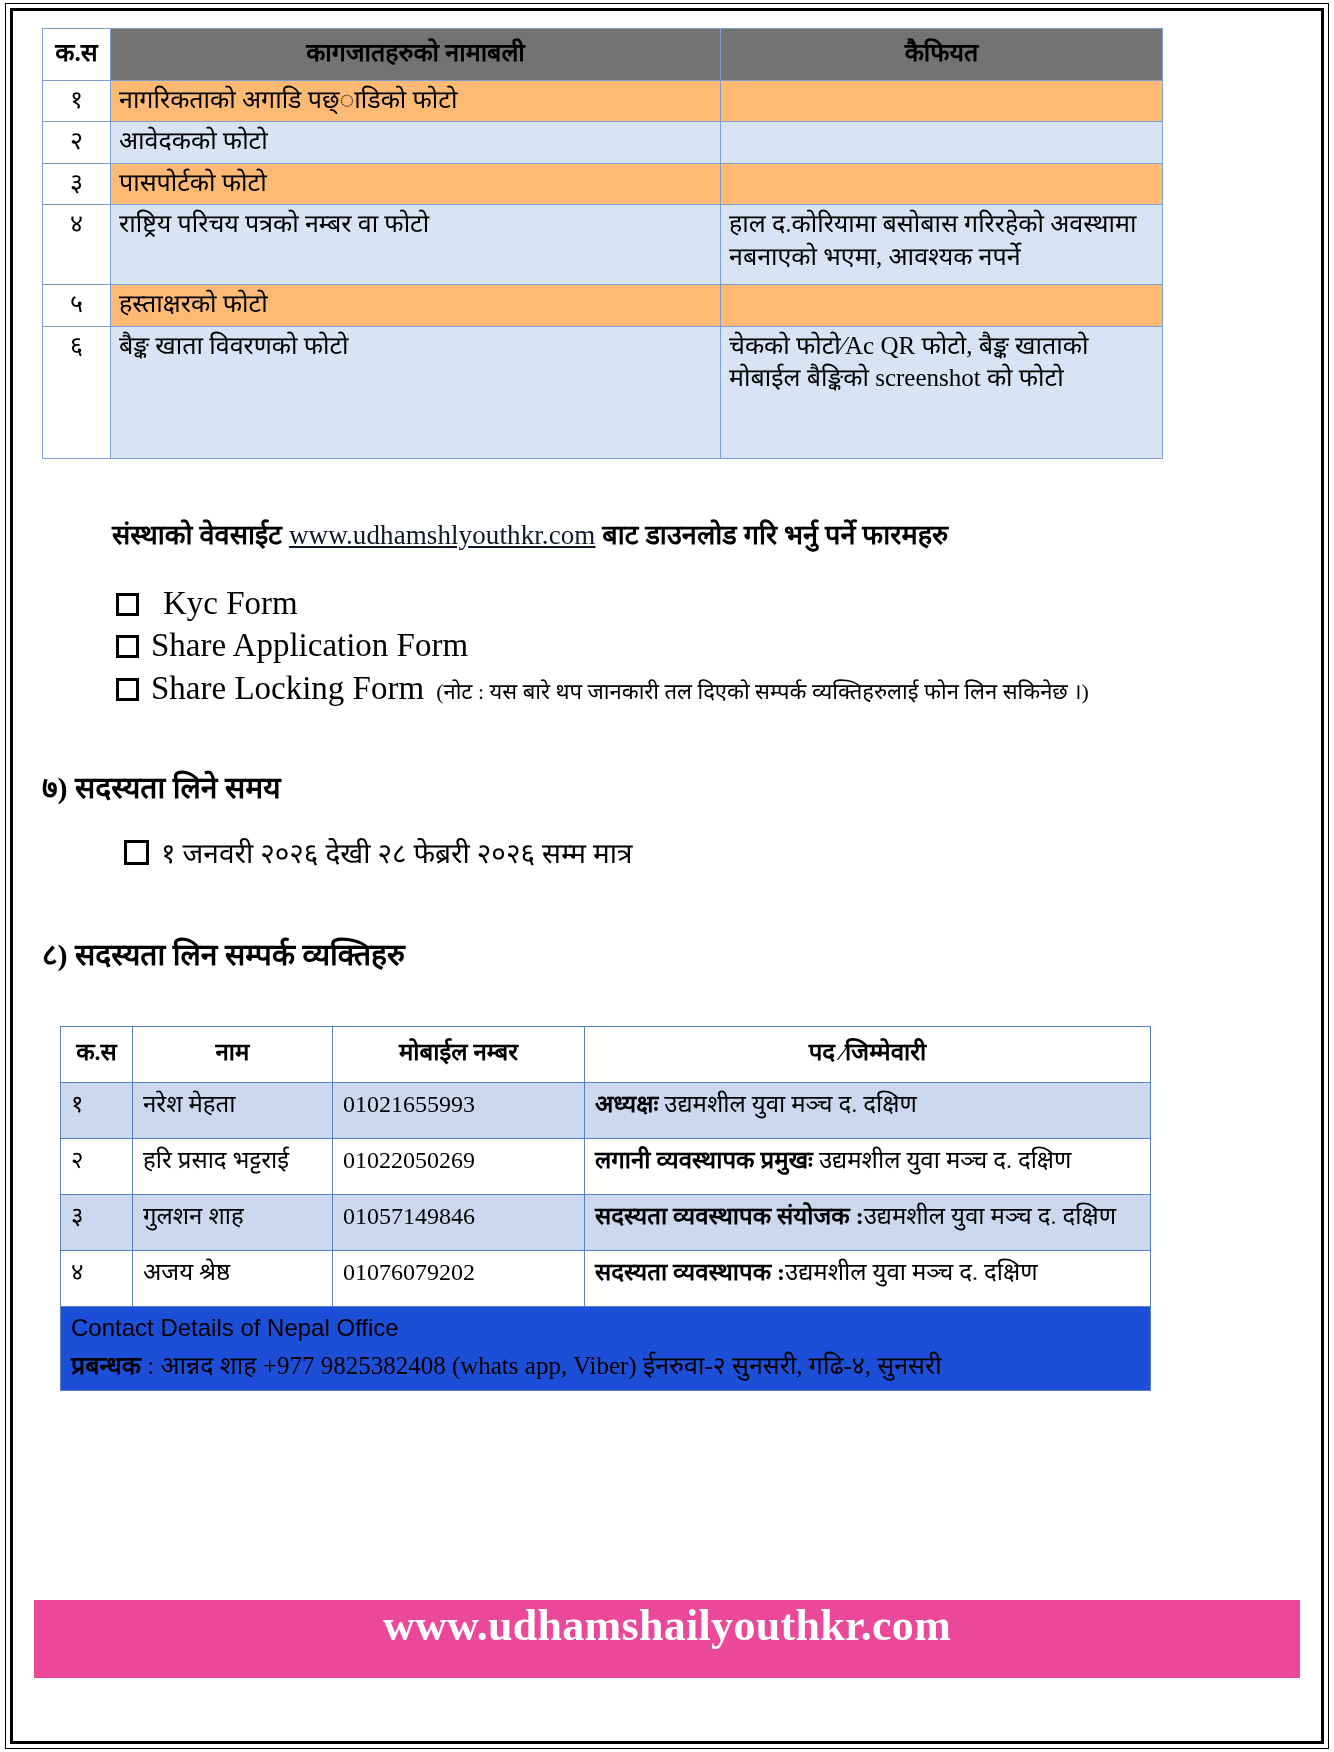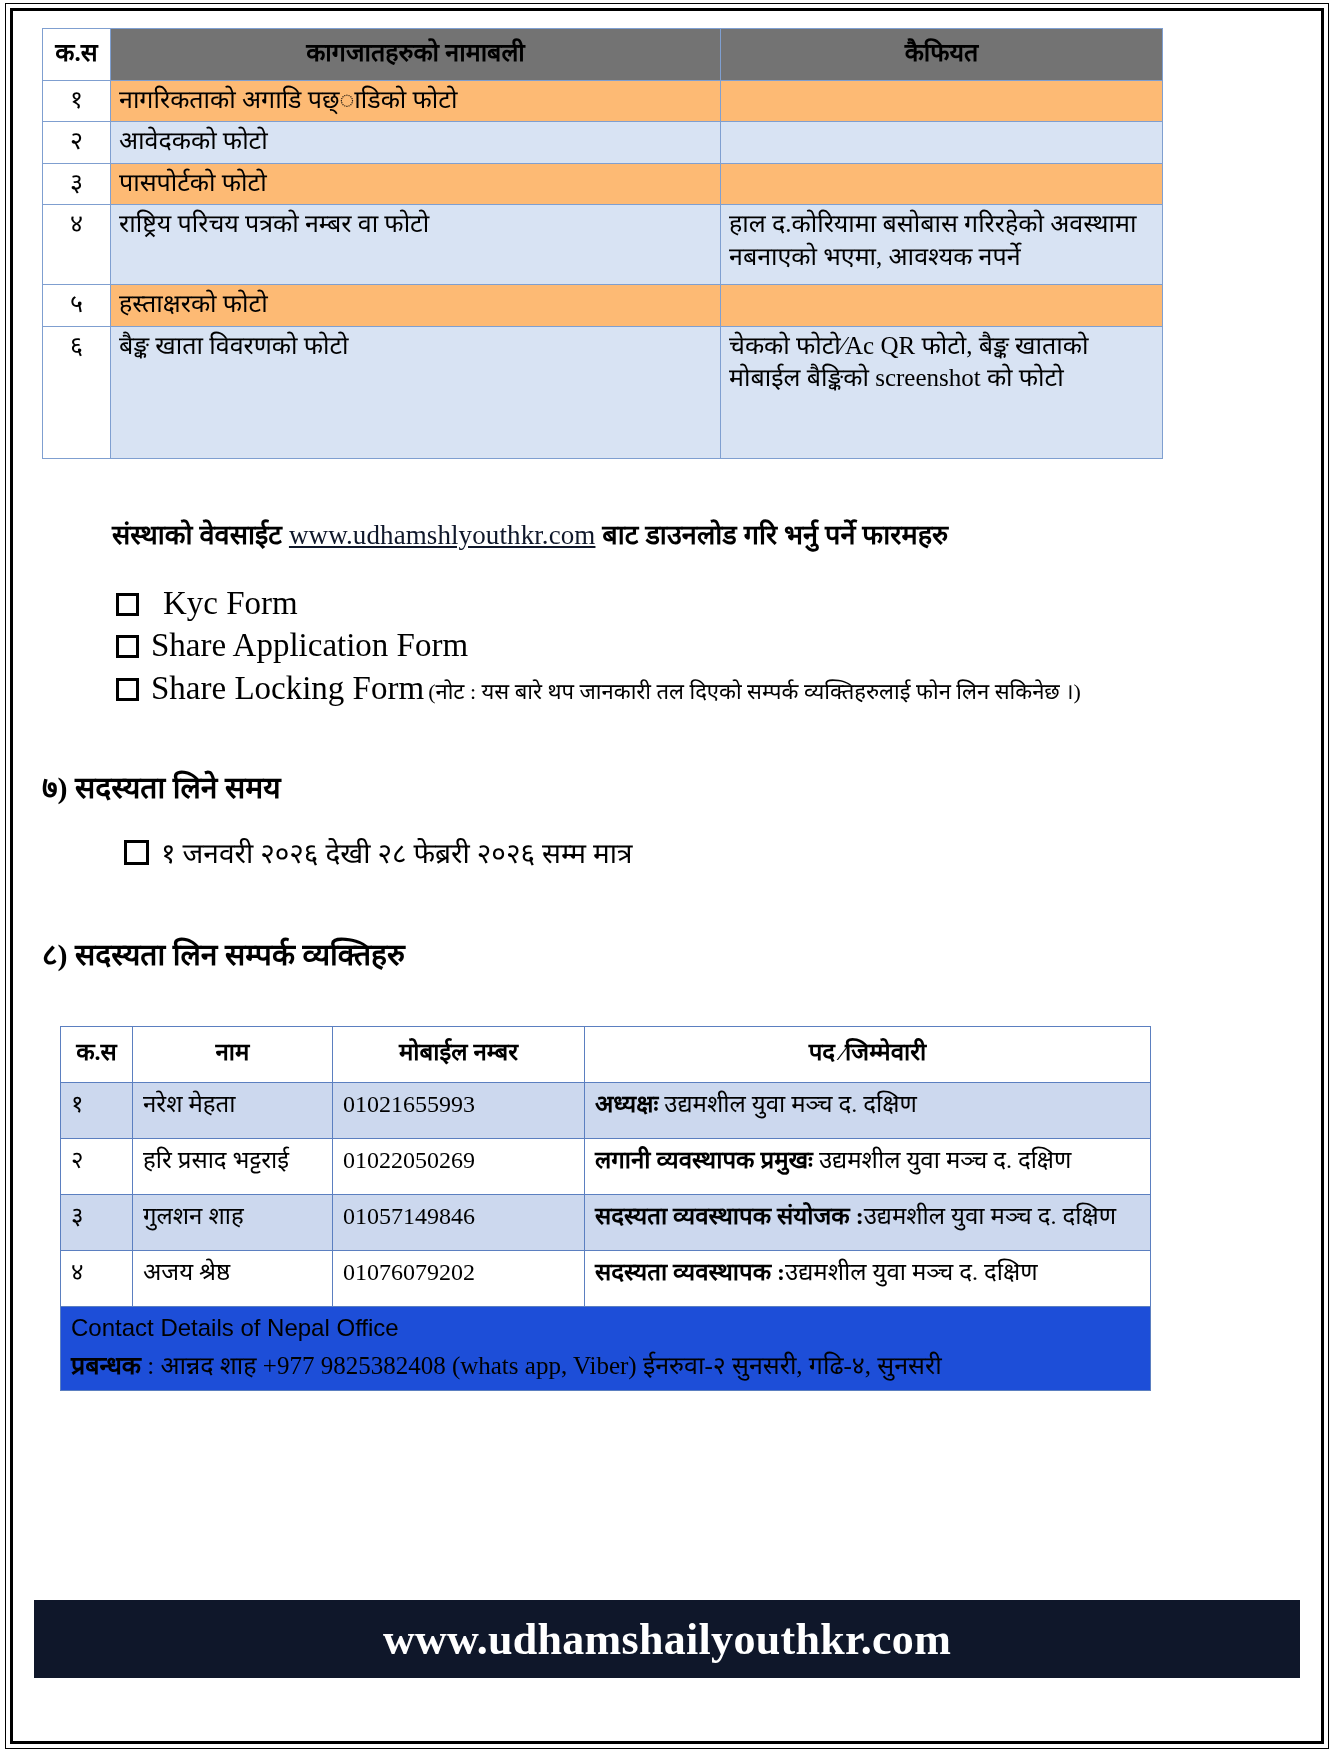--- a/index.html
+++ b/index.html
@@ -107,21 +107,21 @@
     position: relative;
     top: 2px;
   }
   .form-label {
     font-size: 33px;
     line-height: 1.18;
   }
   .form-note {
     font-size: 22px;
     font-weight: 400;
-    margin-left: 4px;
+    margin-left: 12px;
   }
   li.indent-first { margin-left: 92px; }
   li.indent-first .form-label { padding-left: 12px; margin-top: 26px; }
 
   
   .section-head {
     font-size: 30px;
     font-weight: 700;
     margin-top: 58px;
     margin-left: 8px;
@@ -181,23 +181,22 @@
   .office-line { font-size: 25px; }
   .office-line b { font-weight: 700; }
 
   
   .footer-banner {
     position: absolute;
     left: 34px;
     top: 1600px;
     width: 1266px;
     height: 78px;
-    background: #0f172a;
+    background: #ec4899;
     display: flex;
-    align-items: center;
     justify-content: center;
   }
   .footer-banner .site {
     color: #ffffff;
     font-size: 44px;
     font-weight: 700;
     letter-spacing: 0.3px;
   }
 </style>
 </head>

